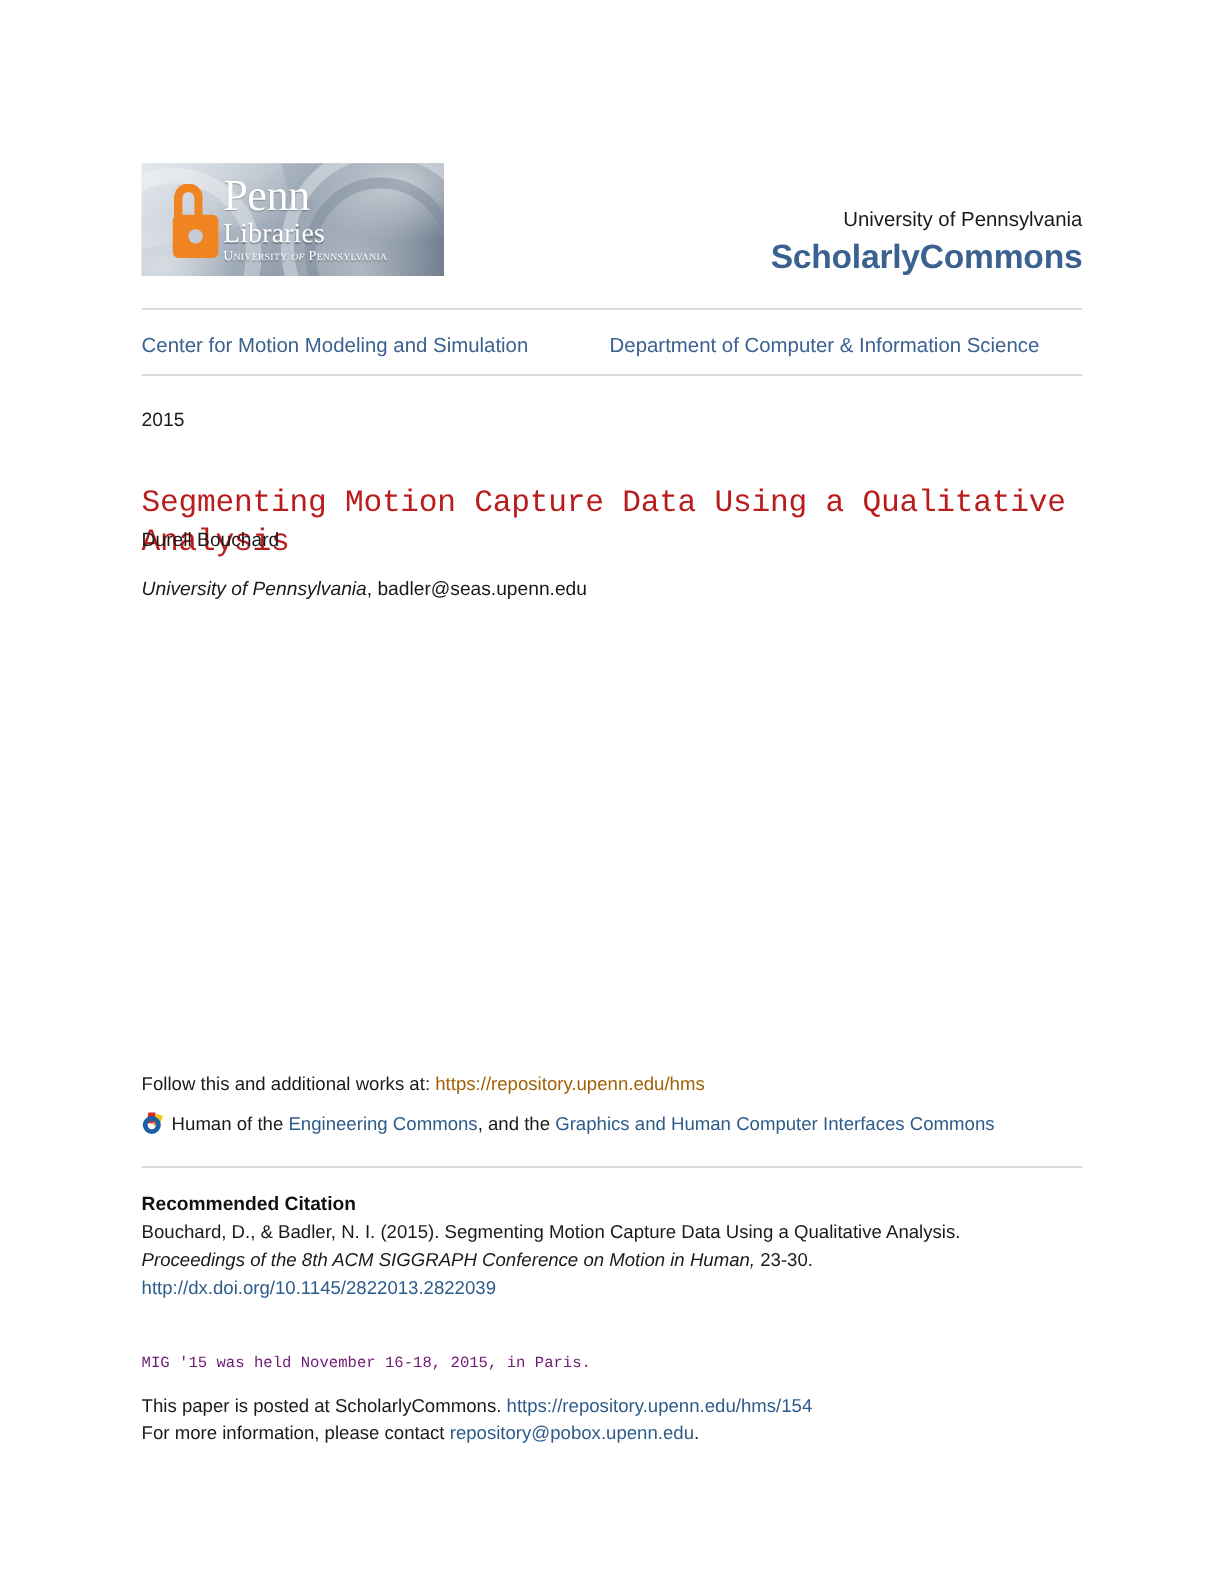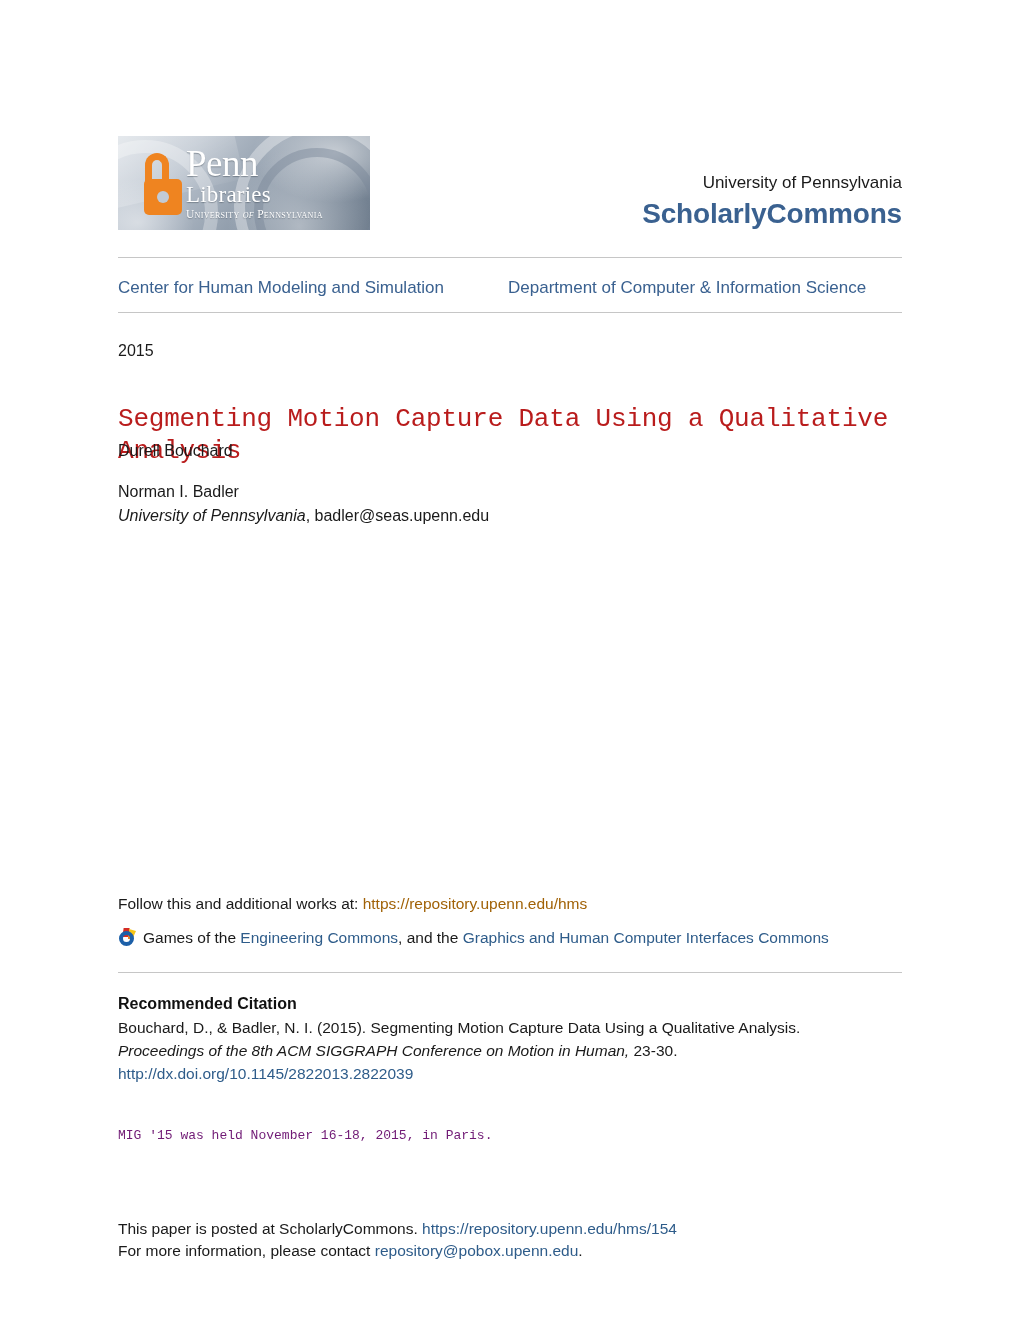--- a/index.html
+++ b/index.html
@@ -316,21 +316,21 @@
     left: 118px;
     top: 1125px;
     font-size: 13px;
     line-height: 21px;
     color: #701a75;
     font-family: Liberation Mono, monospace;
   }
   .note-posted {
     position: absolute;
     left: 118px;
-    top: 1218px;
+    top: 1162px;
     width: 800px;
     font-size: 15.5px;
     line-height: 22px;
     color: #1a1a1a;
   }
   .note-posted a { color: #2e5c8a; text-decoration: none; }
 </style>
 </head>
 <body>
 
@@ -359,49 +359,48 @@
 
     <div class="header-right">
       <div class="univ-name">University of Pennsylvania</div>
       <div class="sc-name">ScholarlyCommons</div>
     </div>
   </div>
 
   <div class="rule rule-top"></div>
 
   <div class="navlinks">
-    <span class="nav-left"><a href="#">Center for Human Modeling and Simulation</a></span>
+    <span class="nav-left"><a href="#">Center for Motion Modeling and Simulation</a></span>
     <span class="nav-right"><a href="#">Department of Computer &amp; Information Science</a></span>
   </div>
 
   <div class="rule rule-mid"></div>
 
   <div class="year">2015</div>
 
   <h1 class="doc-title">Segmenting Motion Capture Data Using a Qualitative Analysis</h1>
 
   <div class="authors">
     <div class="author-block">
       <span class="author-name">Durell Bouchard</span>
     </div>
     <div class="author-block">
-      <span class="author-name">Norman I. Badler</span>
       <span class="author-affil"><span class="inst">University of Pennsylvania</span>, <span>badler@seas.upenn.edu</span></span>
     </div>
   </div>
 
   <div class="follow"><span>Follow this and additional works at: </span><a href="#">https://repository.upenn.edu/hms</a></div>
 
   <div class="partof">
     <span class="dc-icon">
       <span class="petal-red"></span>
       <span class="petal-yellow"></span>
       <span class="petal-orange"></span>
       <span class="ring"></span>
-    </span><span>Games of the </span><a href="#">Engineering Commons</a><span>, and the </span><a href="#">Graphics and Human Computer Interfaces Commons</a>
+    </span><span>Human of the </span><a href="#">Engineering Commons</a><span>, and the </span><a href="#">Graphics and Human Computer Interfaces Commons</a>
   </div>
 
   <div class="rule rule-cite"></div>
 
   <div class="cite-head">Recommended Citation</div>
 
   <div class="cite-body"><span>Bouchard, D., &amp; Badler, N. I. (2015). Segmenting Motion Capture Data Using a Qualitative Analysis. </span><span class="journal">Proceedings of the 8th ACM SIGGRAPH Conference on Motion in Human,</span><span> 23-30. </span><a href="#">http://dx.doi.org/10.1145/2822013.2822039</a></div>
 
   <div class="note-conf">MIG '15 was held November 16-18, 2015, in Paris.</div>
 

